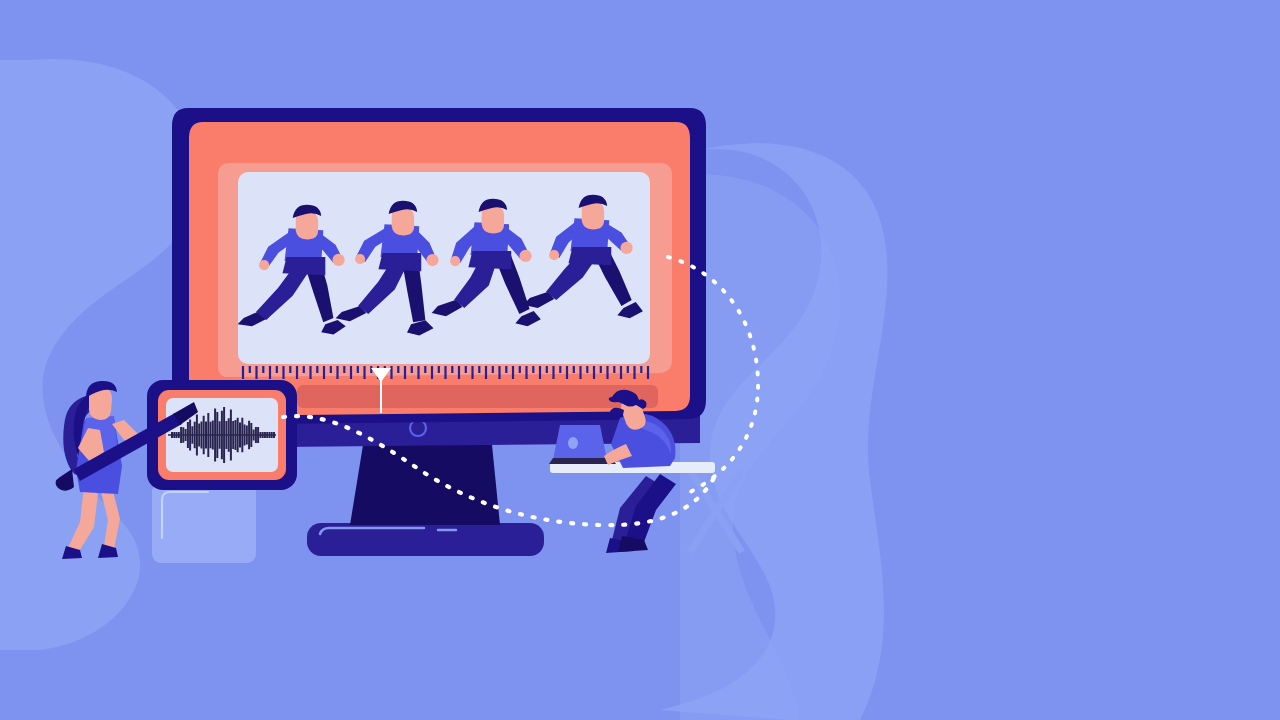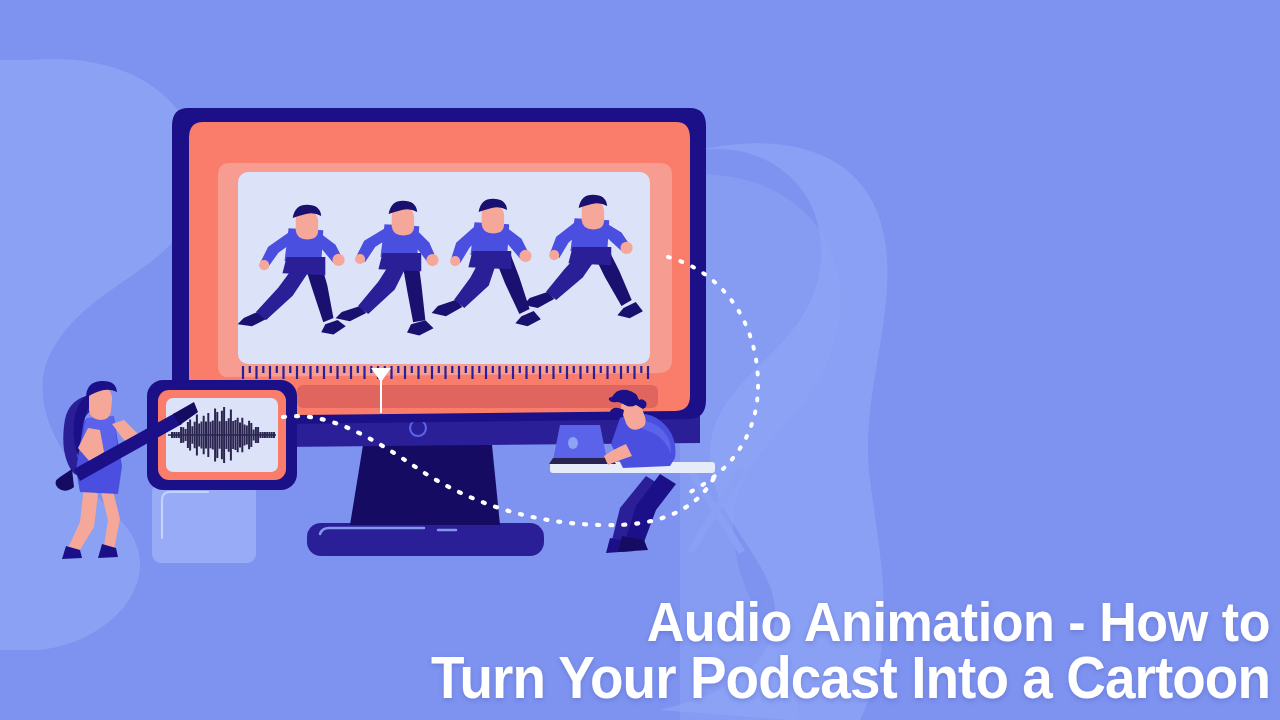--- a/index.html
+++ b/index.html
@@ -347,18 +347,14 @@
                q-6 3 -11 0 q-5 -3 -8 -3 q-6 1 -8 -2 q-1 -3 3 -3 z" fill="#1c1088"></path>
       <path d="M624 410 q-8 -4 -12 -1 q-4 3 0 6 q4 3 11 0 Z" fill="#1c1088"></path>
     </g>
 
     <path d="M283 417 C 330 411 372 438 420 470 C 470 503 530 523 600 525
              C 660 527 700 510 718 470" stroke="#ffffff" stroke-width="4.2" fill="none" stroke-linecap="round" stroke-dasharray="2 11"></path>
 
     <path d="M668 257 C 722 272 756 320 758 380 C 760 434 730 472 690 492" stroke="#ffffff" stroke-width="4" fill="none" stroke-linecap="round" stroke-dasharray="2 11"></path>
   </svg>
 
-  <div class="title-block">
-    <span class="title-line line1">Audio Animation - How to</span>
-    <span class="title-line line2">Turn Your Podcast Into a Cartoon</span>
-  </div>
 
 </div>
 
 </body></html>

